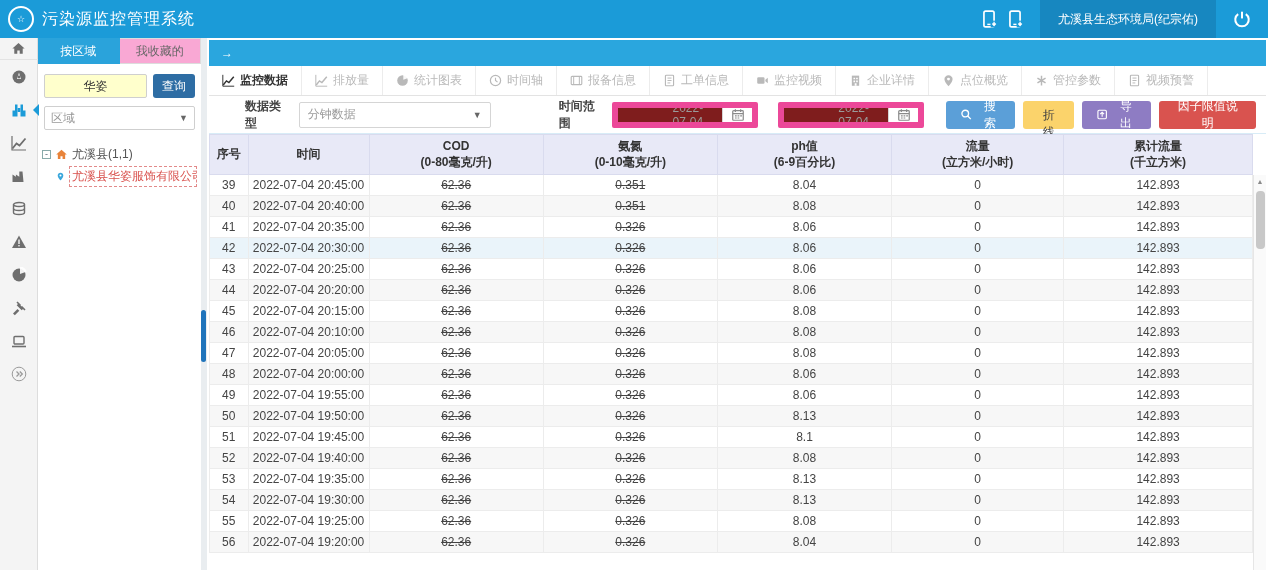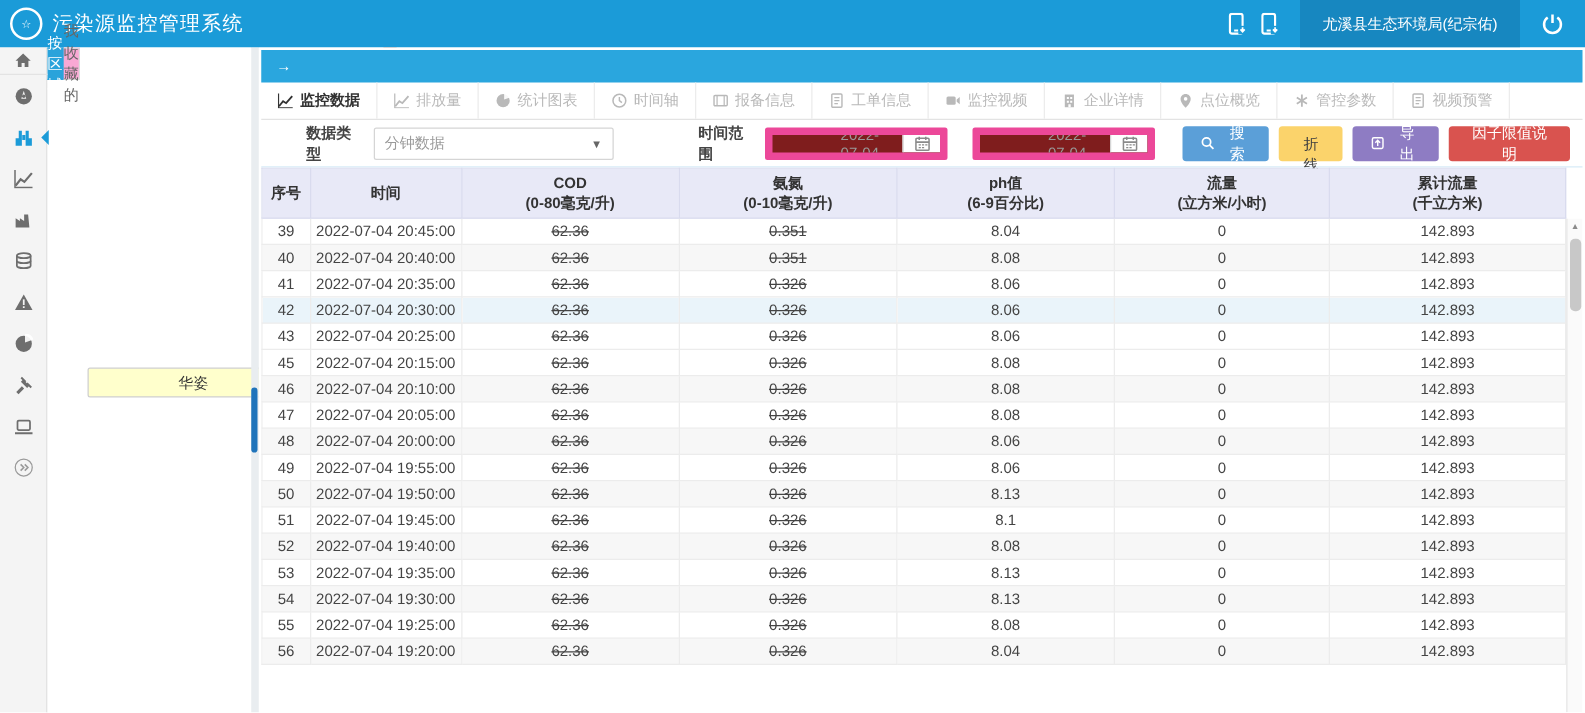--- a/index.html
+++ b/index.html
@@ -28,21 +28,21 @@
 
   
   .tabstrip { height:22px; background:#f5f6f7; border-bottom:1px solid #e0e0e0; display:flex; align-items:stretch; }
   .stab { padding:0 14px; display:flex; align-items:center; gap:6px; color:#888; cursor:pointer; }
   .stab.active { background:#fff; color:#1b9bd8; font-weight:bold; border-right:1px solid #e6e6e6; border-left:1px solid #e6e6e6; }
   .stab .x { font-weight:bold; font-size:11px; }
 
   .workspace { flex:1; display:flex; min-height:0; }
 
   
-  .leftpanel { width:163px; background:#fff; display:flex; flex-direction:row; }
+  .leftpanel { width:163px; background:#fff; display:flex; flex-direction:column; }
   .lp-tabs { display:flex; height:26px; }
   .lp-tab { flex:1; display:flex; align-items:center; justify-content:center; border:1px solid #dcdcdc; border-left:none; color:#666; cursor:pointer; background:#f9a8d4; }
   .lp-tab:first-child { border-left:none; }
   .lp-tab.active { background:#2aa3db; color:#fff; border-color:#2aa3db; }
   .lp-search { display:flex; gap:6px; padding:10px 6px 6px 6px; align-items:center; }
   .lp-search input { flex:1; height:24px; min-width:0; background:#ffffcc; border:1px solid #cfcfcf; padding:0 6px; font-size:12px; color:#333; border-radius:2px;text-align:center; }
   .lp-search button { width:42px; height:24px; background:#2e6da4; color:#fff; border:none; border-radius:3px; font-size:12px; cursor:pointer; }
   .lp-select { margin:2px 6px 8px 6px; height:24px; border:1px solid #cfcfcf; border-radius:2px; display:flex; align-items:center; justify-content:space-between; padding:0 6px; color:#999; cursor:pointer; }
   .lp-select .car { font-size:9px; color:#666; }
   .tree { padding:6px 4px; }
@@ -487,20 +487,29 @@
                 </tr>
                 <tr class="">
                   <td>43</td>
                   <td>2022-07-04 20:25:00</td>
                   <td class="exceed">62.36</td>
                   <td class="exceed">0.326</td>
                   <td>8.06</td>
                   <td>0</td>
                   <td>142.893</td>
                 </tr>
+                <tr class="stripe">
+                  <td>44</td>
+                  <td>2022-07-04 20:20:00</td>
+                  <td class="exceed">62.36</td>
+                  <td class="exceed">0.326</td>
+                  <td>8.06</td>
+                  <td>0</td>
+                  <td>142.893</td>
+                </tr>
                 <tr class="">
                   <td>45</td>
                   <td>2022-07-04 20:15:00</td>
                   <td class="exceed">62.36</td>
                   <td class="exceed">0.326</td>
                   <td>8.08</td>
                   <td>0</td>
                   <td>142.893</td>
                 </tr>
                 <tr class="stripe">

